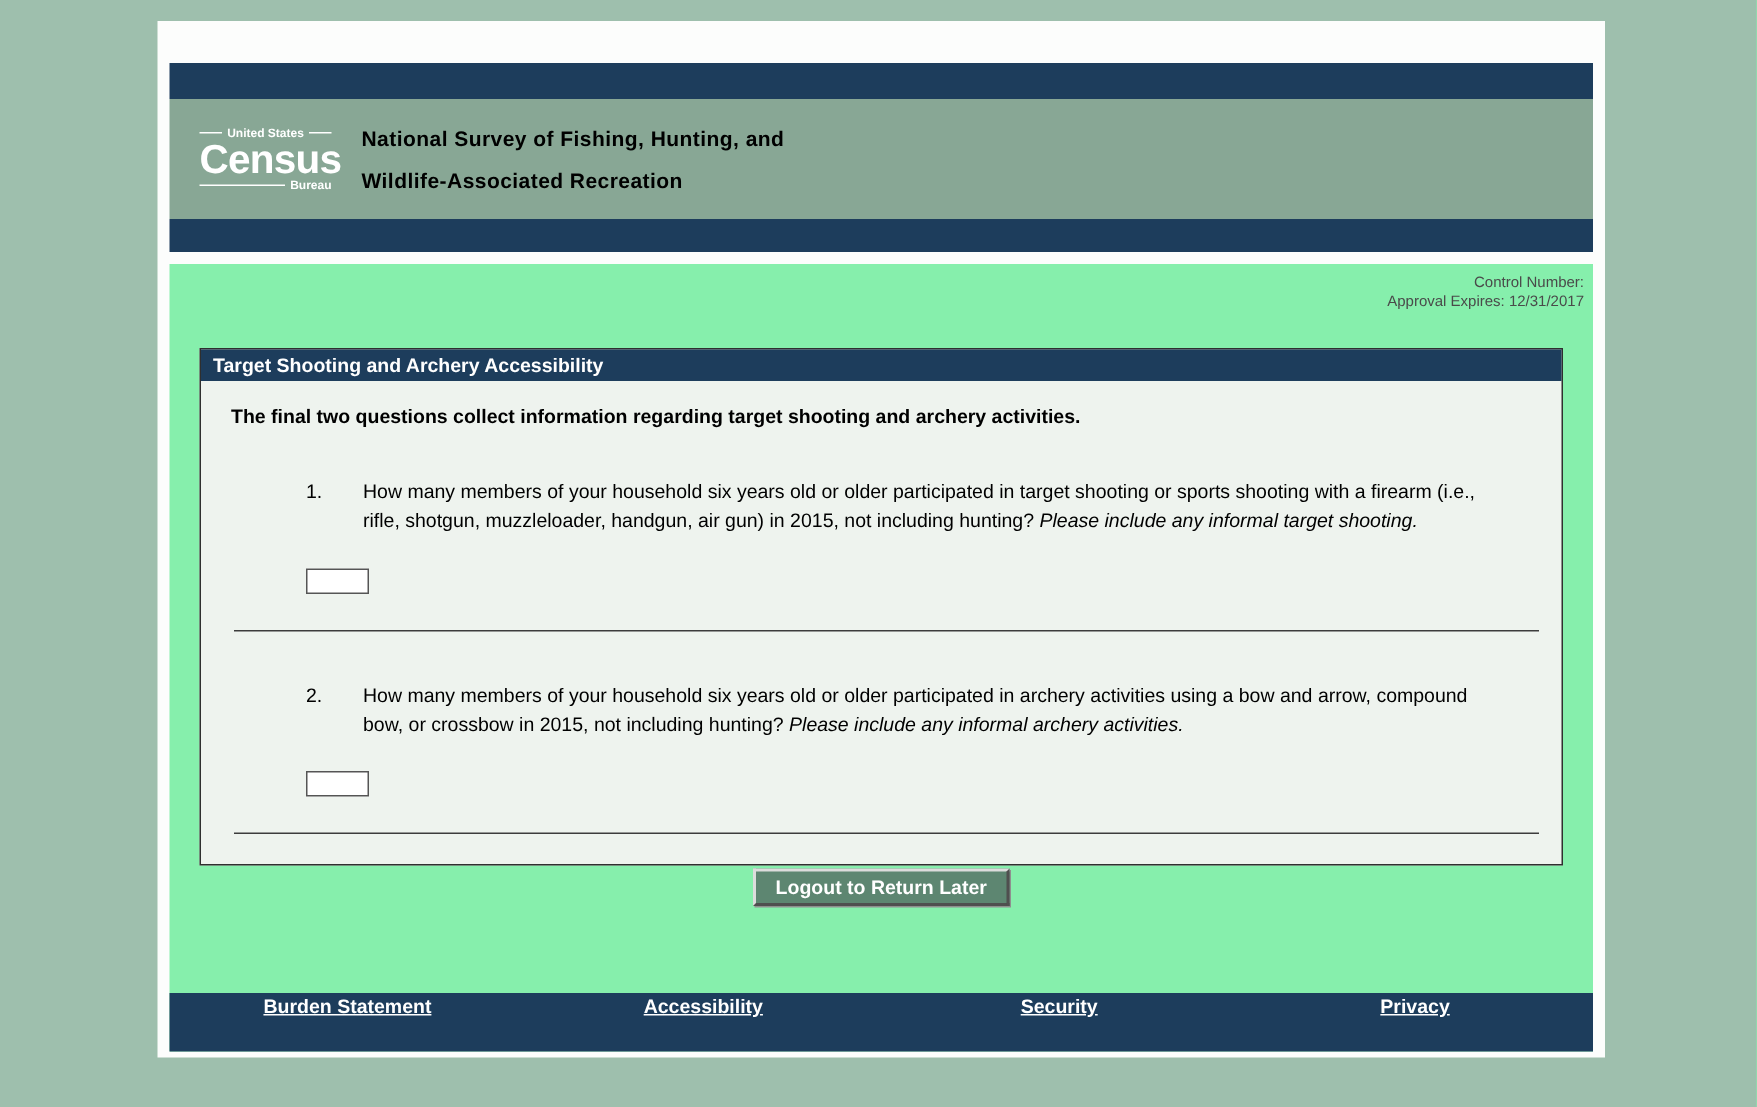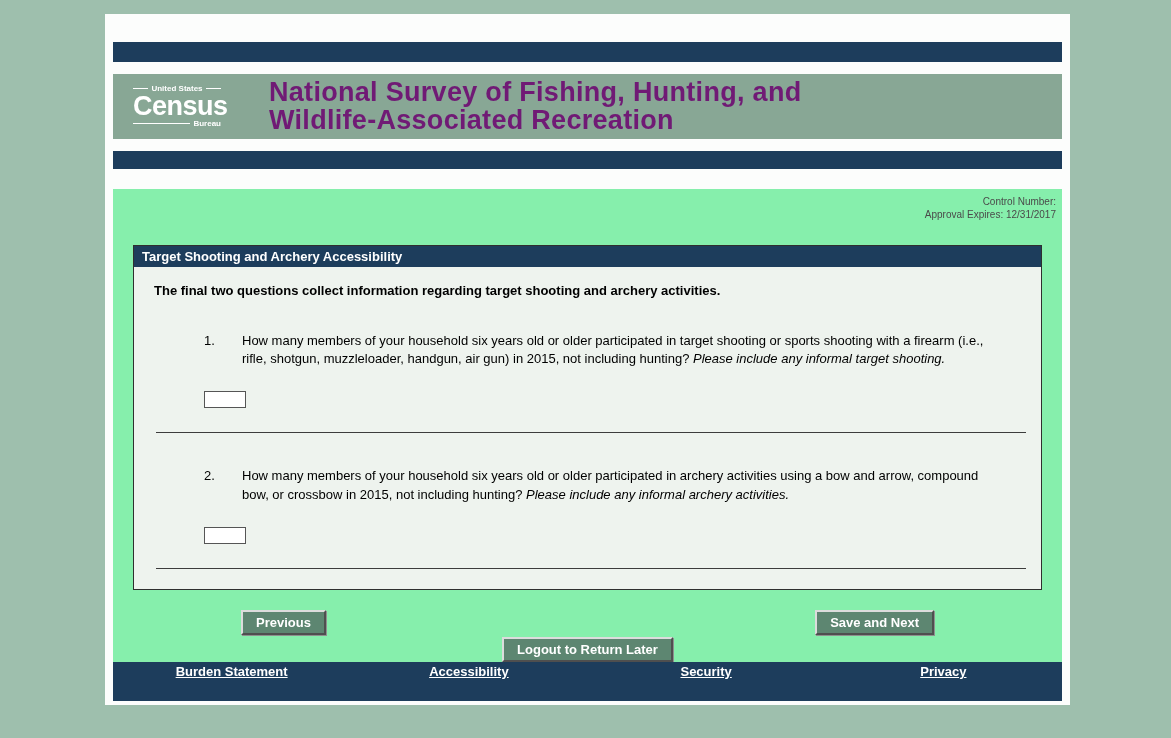--- a/index.html
+++ b/index.html
@@ -8,35 +8,35 @@
     width:1171px; height:738px;
     background:#9ebfad;
     position:relative;
     font-family:"Liberation Sans", sans-serif;
   }
   .page {
     position:absolute; left:105px; top:14px;
     width:965px; height:691px;
     background:#fcfdfc;
     padding:28px 8px 4px 8px;
-    display:flex; flex-direction:column;gap:12px;
+    display:flex; flex-direction:column;
   }
   .bar-top { height:24px; background:#1d3d5c; }
   .header-band { height:80px; background:#88a795; display:flex; align-items:center; }
   .bar-mid { height:22px; background:#1d3d5c; }
 
   
   .logo { color:#fff; margin-left:20px; width:88px; }
   .logo-top { display:flex; align-items:center; gap:3px; font-size:8px; font-weight:bold; white-space:nowrap; }
   .logo-top .rule { flex:1; height:1px; background:#fff; min-width:6px; }
   .logo-main { font-size:27px; font-weight:bold; line-height:26px; letter-spacing:-0.5px; }
   .logo-sub { display:flex; align-items:center; gap:3px; font-size:8px; font-weight:bold; }
   .logo-sub .rule { flex:1; height:1px; background:#fff; }
 
-  .header-title { margin-left:48px; color:#701a75; font-size:27px; font-weight:bold; line-height:28px; letter-spacing:0.3px; }
+  .header-title { margin-left:20px; color:#000000; font-size:14px; font-weight:bold; line-height:28px; letter-spacing:0.3px; }
 
   .page-body { flex:1; background:#86efac; margin-top:8px; display:flex; flex-direction:column; }
 
   .meta { text-align:right; padding:6px 6px 10px 0; font-size:10px; color:#4a4a4a; line-height:13px; }
 
   .survey-box { margin:14px 20px 0 20px; border:1px solid #2f2f2f; background:#eef3ee; padding-bottom:20px; }
   .box-title { background:#1d3d5c; color:#fff; font-weight:bold; font-size:13px; padding:3px 8px; }
   .intro { margin:16px 30px 0 20px; font-weight:bold; font-size:13px; }
 
   .question { display:flex; margin:34px 36px 0 70px; font-size:13px; line-height:1.45; color:#000; }
@@ -115,24 +115,20 @@
         <span class="qnum">2.</span>
         <span class="qtext">
           <span>How many members of your household six years old or older participated in archery activities using a bow and arrow, compound bow, or crossbow in 2015, not including hunting?</span>
           <i>Please include any informal archery activities.</i>
         </span>
       </div>
       <input class="qinput" type="text" value="" style="">
       <div class="divider"></div>
     </div>
 
-    <div class="btn-row">
-      <button class="btn">Previous</button>
-      <button class="btn">Save and Next</button>
-    </div>
     <div class="logout-row">
       <button class="btn">Logout to Return Later</button>
     </div>
 
     <div class="footer">
       <div class="footer-cell">
         <a class="footer-link">Burden Statement</a>
       </div>
       <div class="footer-cell">
         <a class="footer-link">Accessibility</a>

